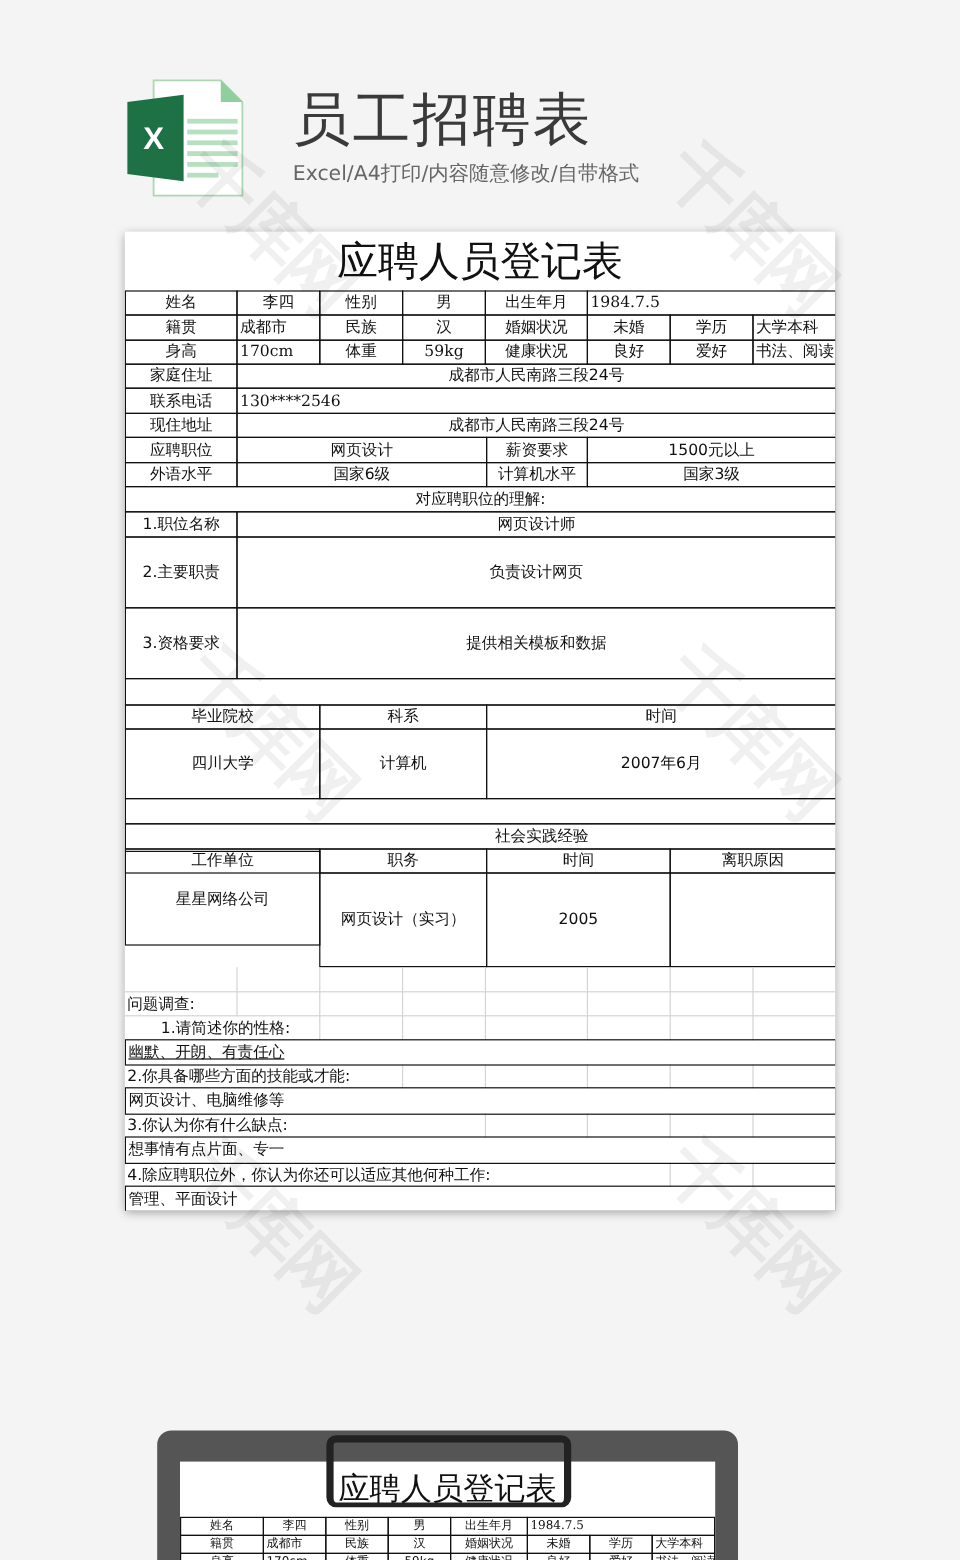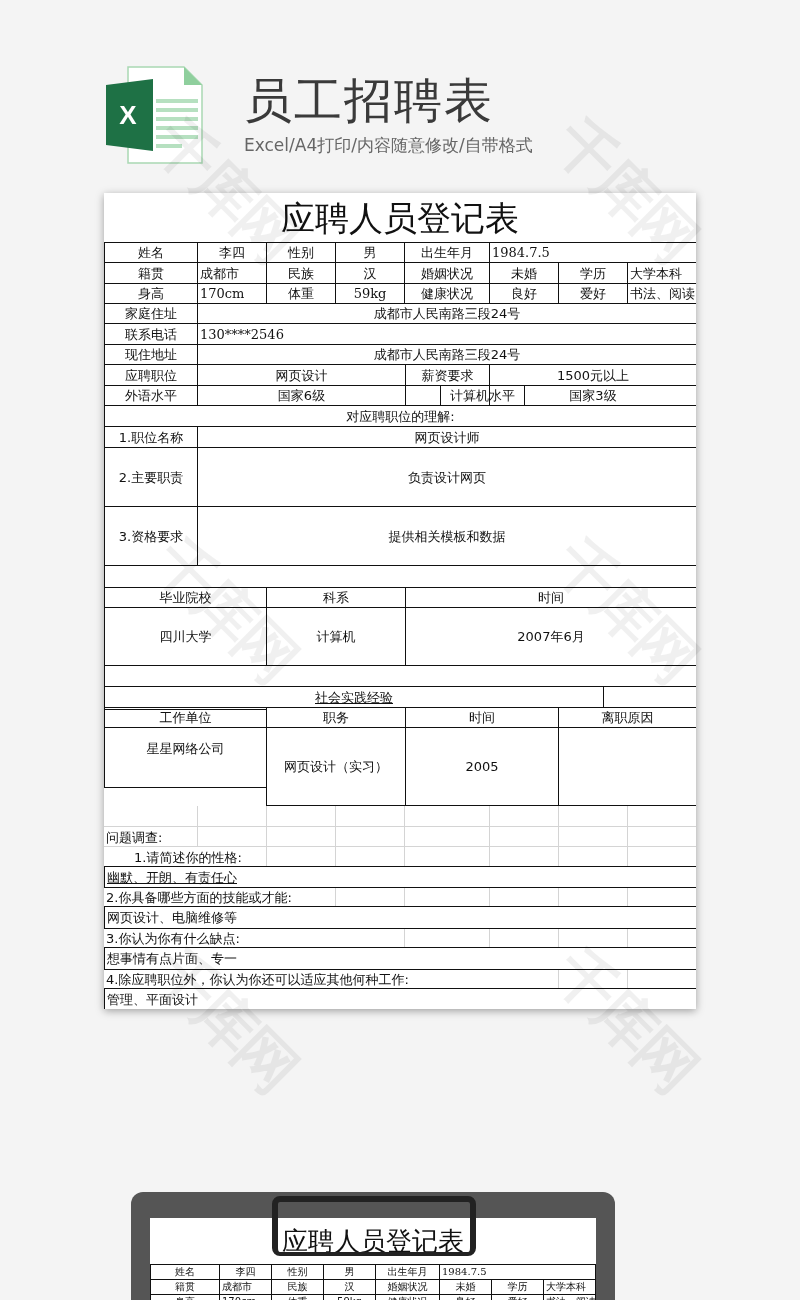--- a/index.html
+++ b/index.html
@@ -94,21 +94,21 @@
   <div class="cell b" style="left:0;top:151px;width:94px;height:21px;">现住地址</div>
   <div class="cell b" style="left:93px;top:151px;width:500px;height:21px;">成都市人民南路三段24号</div>
 
   <div class="cell b" style="left:0;top:171px;width:94px;height:22px;">应聘职位</div>
   <div class="cell b" style="left:93px;top:171px;width:209px;height:22px;">网页设计</div>
   <div class="cell b" style="left:301px;top:171px;width:85px;height:22px;">薪资要求</div>
   <div class="cell b" style="left:385px;top:171px;width:208px;height:22px;">1500元以上</div>
 
   <div class="cell b" style="left:0;top:192px;width:94px;height:21px;">外语水平</div>
   <div class="cell b" style="left:93px;top:192px;width:209px;height:21px;">国家6级</div>
-  <div class="cell b" style="left:301px;top:192px;width:85px;height:21px;margin-left:35px;">计算机水平</div>
+  <div class="cell b" style="left:301px;top:192px;width:85px;height:21px;">计算机水平</div>
   <div class="cell b" style="left:385px;top:192px;width:208px;height:21px;">国家3级</div>
 
   <div class="cell b" style="left:0;top:212px;width:593px;height:22px;">对应聘职位的理解:</div>
 
   <div class="cell b" style="left:0;top:233px;width:94px;height:22px;">1.职位名称</div>
   <div class="cell b" style="left:93px;top:233px;width:500px;height:22px;">网页设计师</div>
 
   <div class="cell b" style="left:0;top:254px;width:94px;height:60px;">2.主要职责</div>
   <div class="cell b" style="left:93px;top:254px;width:500px;height:60px;">负责设计网页</div>
 
@@ -120,21 +120,21 @@
   <div class="cell b" style="left:0;top:394px;width:163px;height:21px;">毕业院校</div>
   <div class="cell b" style="left:162px;top:394px;width:140px;height:21px;">科系</div>
   <div class="cell b" style="left:301px;top:394px;width:292px;height:21px;">时间</div>
 
   <div class="cell b" style="left:0;top:414px;width:163px;height:59px;">四川大学</div>
   <div class="cell b" style="left:162px;top:414px;width:140px;height:59px;">计算机</div>
   <div class="cell b" style="left:301px;top:414px;width:292px;height:59px;">2007年6月</div>
 
   <div class="cell b" style="left:0;top:472px;width:593px;height:22px;"></div>
 
-  <div class="cell b" style="left:0;top:493px;width:500px;height:22px;text-decoration:underline;">社会实践经验</div>
+  <div class="cell b" style="left:0;top:493px;width:695px;height:22px;">社会实践经验</div>
 
   <div class="cell b" style="left:0;top:514px;width:163px;height:21px;">工作单位</div>
   <div class="cell b" style="left:162px;top:514px;width:140px;height:21px;">职务</div>
   <div class="cell b" style="left:301px;top:514px;width:154px;height:21px;">时间</div>
   <div class="cell b" style="left:454px;top:514px;width:139px;height:21px;">离职原因</div>
 
   <div class="cell b" style="left:0;top:516px;width:163px;height:79px;font-family:Liberation Serif, serif;">星星网络公司</div>
   <div class="cell b" style="left:162px;top:534px;width:140px;height:79px;">网页设计（实习）</div>
   <div class="cell b" style="left:301px;top:534px;width:154px;height:79px;">2005</div>
   <div class="cell b" style="left:454px;top:534px;width:139px;height:79px;"></div>

